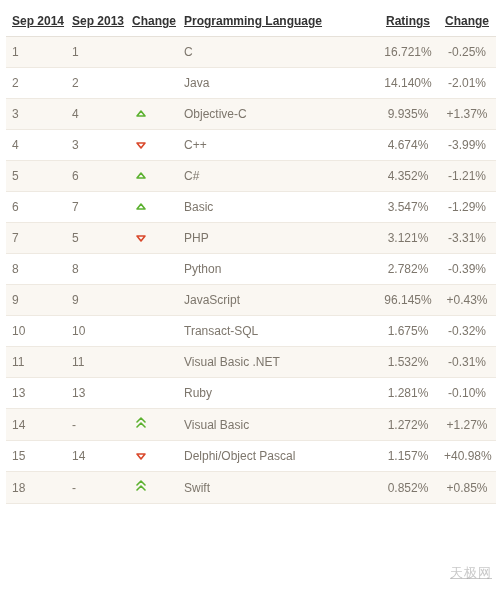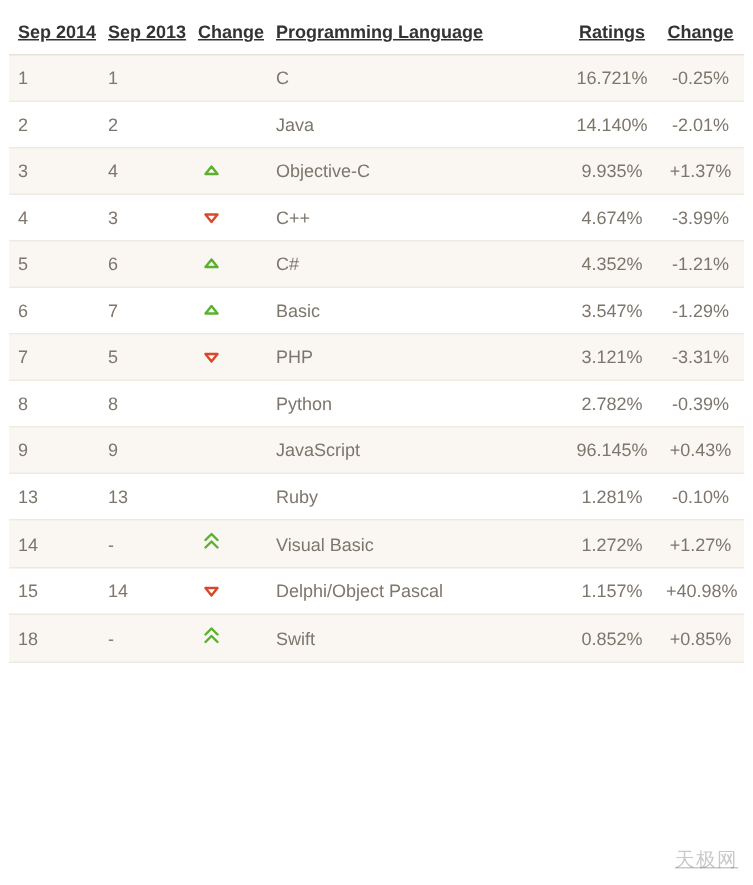--- a/index.html
+++ b/index.html
@@ -157,20 +157,36 @@
       </tr>
       <tr>
         <td>9</td>
         <td>9</td>
         <td class="change-cell"></td>
         <td>JavaScript</td>
         <td class="r">96.145%</td>
         <td class="r">+0.43%</td>
       </tr>
       <tr>
+        <td>10</td>
+        <td>10</td>
+        <td class="change-cell"></td>
+        <td>Transact-SQL</td>
+        <td class="r">1.675%</td>
+        <td class="r">-0.32%</td>
+      </tr>
+      <tr>
+        <td>11</td>
+        <td>11</td>
+        <td class="change-cell"></td>
+        <td>Visual Basic .NET</td>
+        <td class="r">1.532%</td>
+        <td class="r">-0.31%</td>
+      </tr>
+      <tr>
         <td>13</td>
         <td>13</td>
         <td class="change-cell"></td>
         <td>Ruby</td>
         <td class="r">1.281%</td>
         <td class="r">-0.10%</td>
       </tr>
       <tr>
         <td>14</td>
         <td>-</td>

